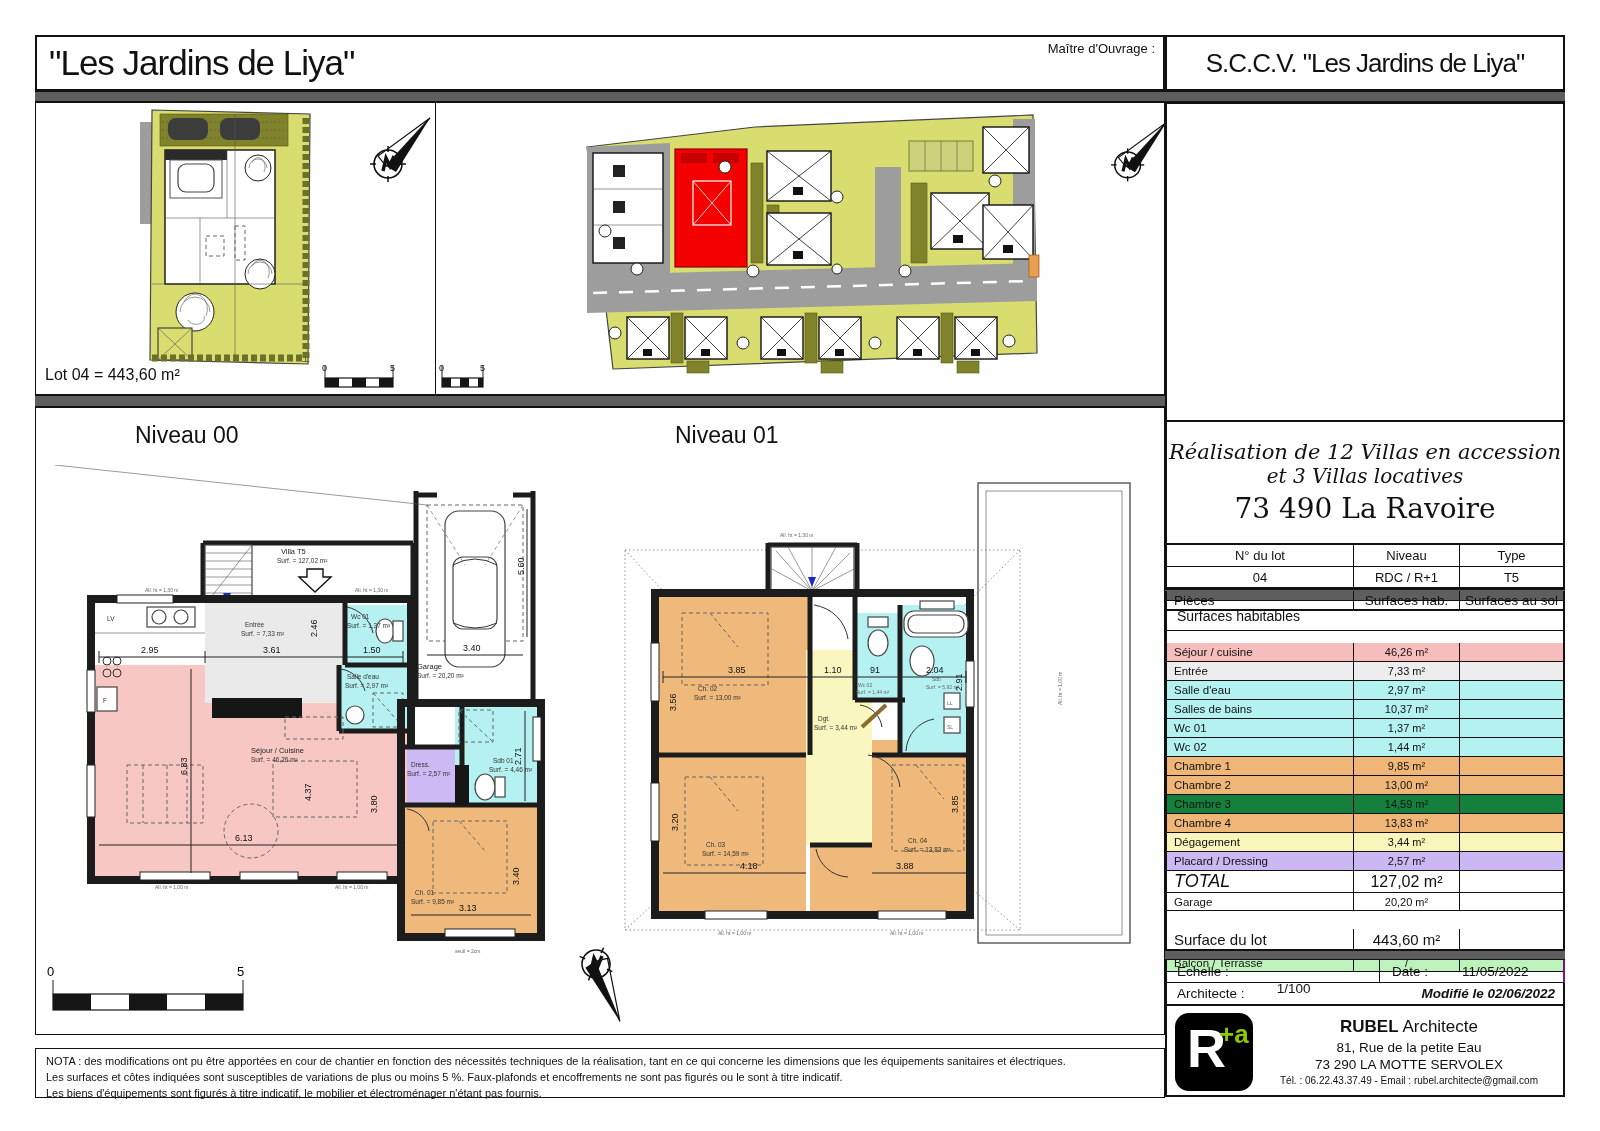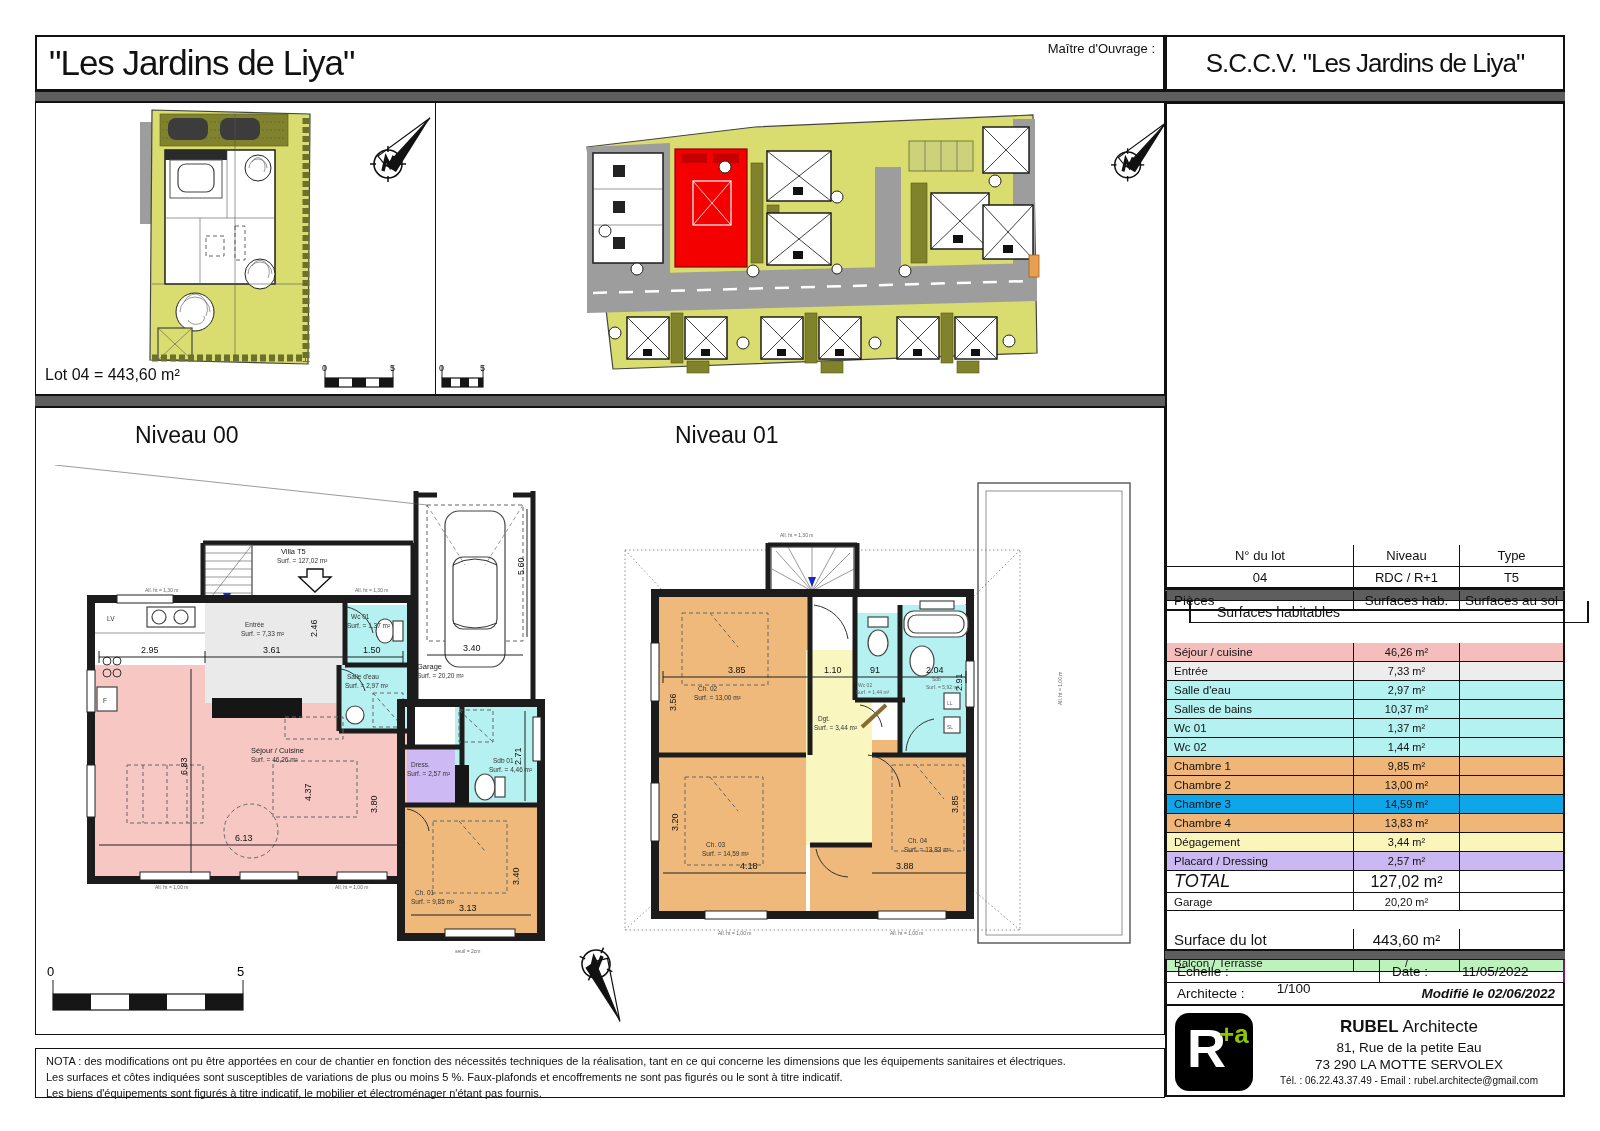--- a/index.html
+++ b/index.html
@@ -567,34 +567,39 @@
   </svg>
 
   <div class="abs bx1" style="left:35px;top:1048px;width:1130px;height:50px;padding:5px 10px;font-size:11px;line-height:1.45;">
     <div>NOTA : des modifications ont pu être apportées en cour de chantier en fonction des nécessités techniques de la réalisation, tant en ce qui concerne les dimensions que les équipements sanitaires et électriques.</div>
     <div>Les surfaces et côtes indiquées sont susceptibles de variations de plus ou moins 5 %. Faux-plafonds et encoffrements ne sont pas figurés ou le sont à titre indicatif.</div>
     <div>Les biens d'équipements sont figurés à titre indicatif, le mobilier et électroménager n'étant pas fournis.</div>
   </div>
 
   <div class="abs bx" style="left:1165px;top:102px;width:400px;height:995px;"></div>
 
+  <div class="abs" style="left:1165px;top:420px;width:400px;height:125px;border:2px solid #111;box-sizing:border-box;display:flex;flex-direction:column;align-items:center;justify-content:center;">
+    <div style="font-family:'DejaVu Serif',serif;font-style:italic;font-size:21px;">Réalisation de 12 Villas en accession</div>
+    <div style="font-family:'DejaVu Serif',serif;font-style:italic;font-size:20px;">et 3 Villas locatives</div>
+    <div style="font-family:'DejaVu Serif',serif;font-size:28px;margin-top:4px;">73 490 La Ravoire</div>
+  </div>
 
   <div class="abs" style="left:1165px;top:545px;width:400px;height:22px;display:flex;border-left:2px solid #111;border-right:2px solid #111;border-bottom:1.5px solid #111;box-sizing:border-box;font-size:13px;">
     <div class="rcell ctr" style="width:187px;border-right:1.5px solid #111;">N° du lot</div>
     <div class="rcell ctr" style="width:106px;border-right:1.5px solid #111;">Niveau</div>
     <div class="rcell ctr" style="flex:1;">Type</div>
   </div>
   <div class="abs" style="left:1165px;top:567px;width:400px;height:22px;display:flex;border-left:2px solid #111;border-right:2px solid #111;border-bottom:2px solid #111;box-sizing:border-box;font-size:13px;">
     <div class="rcell ctr" style="width:187px;border-right:1.5px solid #111;">04</div>
     <div class="rcell ctr" style="width:106px;border-right:1.5px solid #111;">RDC / R+1</div>
     <div class="rcell ctr" style="flex:1;">T5</div>
   </div>
   <div class="abs band" style="left:1165px;top:589px;width:400px;height:12px;"></div>
 
-  <div class="abs" style="left:1165px;top:601px;width:400px;height:22px;display:flex;align-items:center;padding-left:26px;border-left:2px solid #111;border-right:2px solid #111;border-bottom:1.5px solid #111;box-sizing:border-box;font-size:14px;margin-left:24px;">Surfaces habitables</div>
+  <div class="abs" style="left:1165px;top:601px;width:400px;height:30px;display:flex;align-items:center;padding-left:10px;border-left:2px solid #111;border-right:2px solid #111;border-bottom:1.5px solid #111;box-sizing:border-box;font-size:14px;">Surfaces habitables</div>
   <div class="abs" style="left:1165px;top:591px;width:400px;height:20px;display:flex;border-left:2px solid #111;border-right:2px solid #111;border-bottom:2px solid #111;box-sizing:border-box;font-size:13.5px;">
     <div class="rcell" style="width:187px;padding-left:7px;border-right:1.5px solid #111;">Pièces</div>
     <div class="rcell ctr" style="width:106px;border-right:1.5px solid #111;justify-content:center;">Surfaces hab.</div>
     <div class="rcell ctr" style="flex:1;justify-content:center;">Surfaces au sol</div>
   </div>
 
   <div class="srow" style="top:643px;height:19px;">
     <div style="display:flex;width:100%;;background:#F6BDBD">
         <div class="c1">Séjour / cuisine</div>
         <div class="c2">46,26 m²</div>
@@ -644,21 +649,21 @@
       </div>
   </div>
   <div class="srow" style="top:776px;height:19px;">
     <div style="display:flex;width:100%;;background:#EFB678">
         <div class="c1">Chambre 2</div>
         <div class="c2">13,00 m²</div>
         <div class="c3"></div>
       </div>
   </div>
   <div class="srow" style="top:795px;height:19px;">
-    <div style="display:flex;width:100%;;background:#0ea5e9">
+    <div style="display:flex;width:100%;;background:#15803d">
         <div class="c1">Chambre 3</div>
         <div class="c2">14,59 m²</div>
         <div class="c3"></div>
       </div>
   </div>
   <div class="srow" style="top:814px;height:19px;">
     <div style="display:flex;width:100%;;background:#EFB678">
         <div class="c1">Chambre 4</div>
         <div class="c2">13,83 m²</div>
         <div class="c3"></div>

